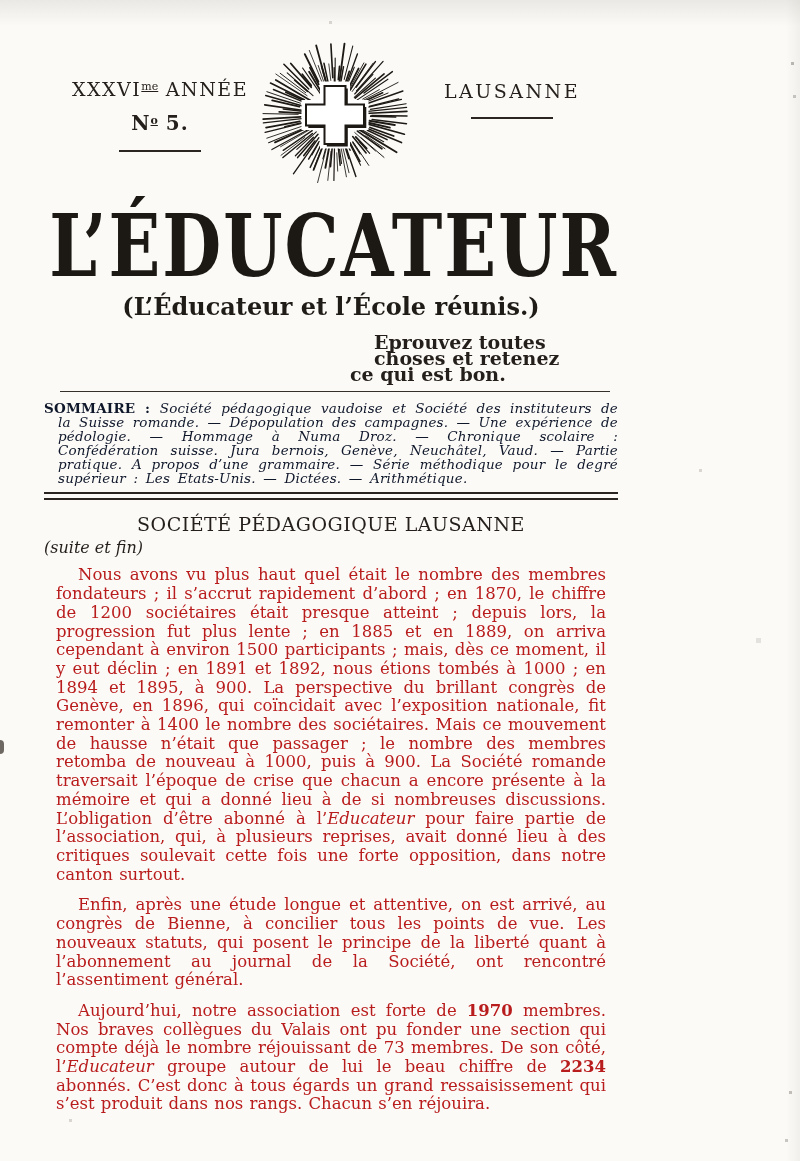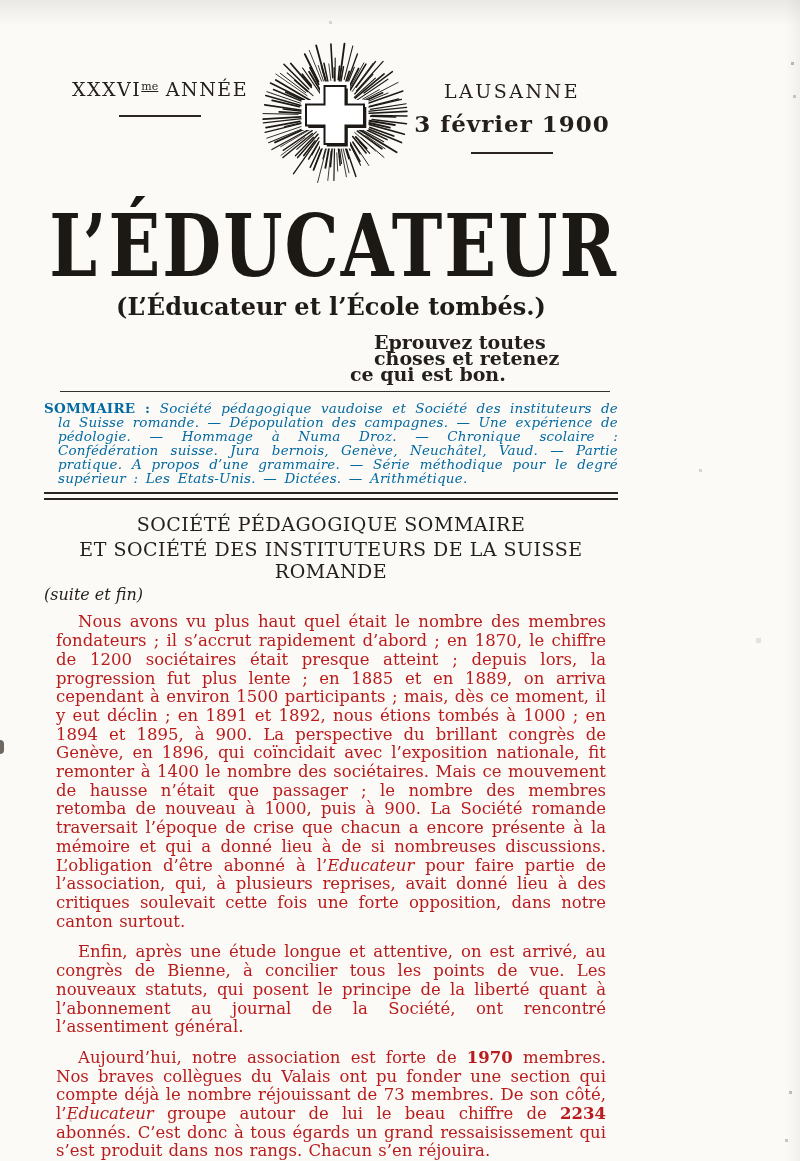--- a/index.html
+++ b/index.html
@@ -40,21 +40,21 @@
   .subtitle { text-align:center; font-size:24px; font-weight:bold; margin-top:4px; color:#1f1b16; }
   .motto { font-size:19px; font-weight:bold; line-height:16px; margin:13px 0 0 330px; }
   .motto-l2 { margin-left:-24px; }
 
   .rule-thin { border-top:1.5px solid #35302a; width:550px; margin:9px 0 0 16px; }
 
   
   .sommaire {
     margin:10px 0 0; font-size:13.5px; line-height:13.9px; text-align:justify;
     padding-left:14px; text-indent:-14px; letter-spacing:0.2px; word-spacing:3px;
-    color:#0369a1;
+    color:#0f172a;
   }
   .rule-double { height:4px; border-top:2px solid #2a2520; border-bottom:2px solid #2a2520; margin-top:7px; }
 
   
   .h1 { margin:13px 0 0; text-align:center; font-size:19px; font-weight:normal; letter-spacing:0.5px; }
   .h2 { margin:3px 0 0;  text-align:center; font-size:19px; font-weight:normal; letter-spacing:0.5px; }
   .h3 { margin:3px 0 0;  text-align:left; font-size:16px; font-style:italic; }
 
   
   .body-p {
@@ -83,20 +83,21 @@
 
 <div class="page">
   <div class="speck-field"></div>
   <div class="edge-mark"></div>
 
   <div class="content">
 
     <header class="masthead">
       <div class="mh-left">
         <div class="mh-year"><span>XXXVI</span><sup class="ord">me</sup> <span>ANNÉE</span></div>
+        <div class="mh-issue"><span>N</span><sup class="ord">o</sup> <span>5.</span></div>
         <div class="mh-rule"></div>
       </div>
 
       <div class="emblem">
         <svg id="emblem-svg" width="150" height="152" viewBox="0 0 150 152" xmlns="http://www.w3.org/2000/svg">
           <g id="rays" stroke="#1d1914" stroke-linecap="round">
               <line x1="111.9" y1="76.6" x2="147.0" y2="77.1" stroke-width="1.49"></line>
               <line x1="110.7" y1="77.2" x2="135.7" y2="78.0" stroke-width="1.66"></line>
               <line x1="112.1" y1="80.5" x2="146.5" y2="84.7" stroke-width="1.42"></line>
               <line x1="109.3" y1="81.7" x2="134.8" y2="86.0" stroke-width="1.88"></line>
@@ -218,43 +219,41 @@
           <g transform="translate(75,76)">
             <path d="M -10.5 -29 H 10.5 V -10.5 H 29 V 10.5 H 10.5 V 29 H -10.5 V 10.5 H -29 V -10.5 H -10.5 Z" fill="#ffffff" stroke="#ffffff" stroke-width="9" stroke-linejoin="miter"></path>
             <path d="M -10.5 -29 H 10.5 V -10.5 H 29 V 10.5 H 10.5 V 29 H -10.5 V 10.5 H -29 V -10.5 H -10.5 Z" transform="translate(2.3,2.5)" fill="#1d1914"></path>
             <path d="M -10.5 -29 H 10.5 V -10.5 H 29 V 10.5 H 10.5 V 29 H -10.5 V 10.5 H -29 V -10.5 H -10.5 Z" fill="#ffffff" stroke="#1d1914" stroke-width="2"></path>
           </g>
         </svg>
       </div>
 
       <div class="mh-right">
         <div class="mh-city">LAUSANNE</div>
-        <div class="mh-date">3 février 1900</div>
         <div class="mh-rule"></div>
       </div>
     </header>
 
     <div class="title-wrap">
       <div class="title">L’ÉDUCATEUR</div>
     </div>
-    <div class="subtitle">(L’Éducateur et l’École tombés.)</div>
+    <div class="subtitle">(L’Éducateur et l’École réunis.)</div>
 
     <div class="motto">
       <div>Eprouvez toutes choses et retenez</div>
       <div class="motto-l2">ce qui est bon.</div>
     </div>
 
     <div class="rule-thin"></div>
 
     <p class="sommaire"><span style="font-weight: bold;">SOMMAIRE&nbsp;: </span><span style="font-style: italic;">Société pédagogique vaudoise et Société des instituteurs de la Suisse romande. — Dépopulation des campagnes. — Une expérience de pédologie. — Hommage à Numa Droz. — Chronique scolaire&nbsp;: Confédération suisse. Jura bernois, Genève, Neuchâtel, Vaud. — Partie pratique. A propos d’une grammaire. — Série méthodique pour le degré supérieur&nbsp;: Les Etats-Unis. — Dictées. — Arithmétique.</span></p>
 
     <div class="rule-double"></div>
 
-    <h2 class="h1">SOCIÉTÉ PÉDAGOGIQUE SOMMAIRE</h2>
-    <h2 class="h2">ET SOCIÉTÉ DES INSTITUTEURS DE LA SUISSE ROMANDE</h2>
+    <h2 class="h1">SOCIÉTÉ PÉDAGOGIQUE LAUSANNE</h2>
     <div class="h3">(suite et fin)</div>
 
     <p class="body-p first"><span>Nous avons vu plus haut quel était le nombre des membres fondateurs&nbsp;; il s’accrut rapidement d’abord&nbsp;; en 1870, le chiffre de 1200 sociétaires était presque atteint&nbsp;; depuis lors, la progression fut plus lente&nbsp;; en 1885 et en 1889, on arriva cependant à environ 1500 participants&nbsp;; mais, dès ce moment, il y eut déclin&nbsp;; en 1891 et 1892, nous étions tombés à 1000&nbsp;; en 1894 et 1895, à 900. La perspective du brillant congrès de Genève, en 1896, qui coïncidait avec l’exposition nationale, fit remonter à 1400 le nombre des sociétaires. Mais ce mouvement de hausse n’était que passager&nbsp;; le nombre des membres retomba de nouveau à 1000, puis à 900. La Société romande traversait l’époque de crise que chacun a encore présente à la mémoire et qui a donné lieu à de si nombreuses discussions. L’obligation d’être abonné à l’</span><span style="font-style: italic;">Educateur</span><span> pour faire partie de l’association, qui, à plusieurs reprises, avait donné lieu à des critiques soulevait cette fois une forte opposition, dans notre canton surtout.</span></p>
     <p class="body-p"><span>Enfin, après une étude longue et attentive, on est arrivé, au congrès de Bienne, à concilier tous les points de vue. Les nouveaux statuts, qui posent le principe de la liberté quant à l’abonnement au journal de la Société, ont rencontré l’assentiment général.</span></p>
     <p class="body-p"><span>Aujourd’hui, notre association est forte de </span><span style="font-weight: bold;">1970</span><span> membres. Nos braves collègues du Valais ont pu fonder une section qui compte déjà le nombre réjouissant de 73 membres. De son côté, l’</span><span style="font-style: italic;">Educateur</span><span> groupe autour de lui le beau chiffre de </span><span style="font-weight: bold;">2234</span><span> abonnés. C’est donc à tous égards un grand ressaisissement qui s’est produit dans nos rangs. Chacun s’en réjouira.</span></p>
 
   </div>
 </div>
 
 </body></html>

